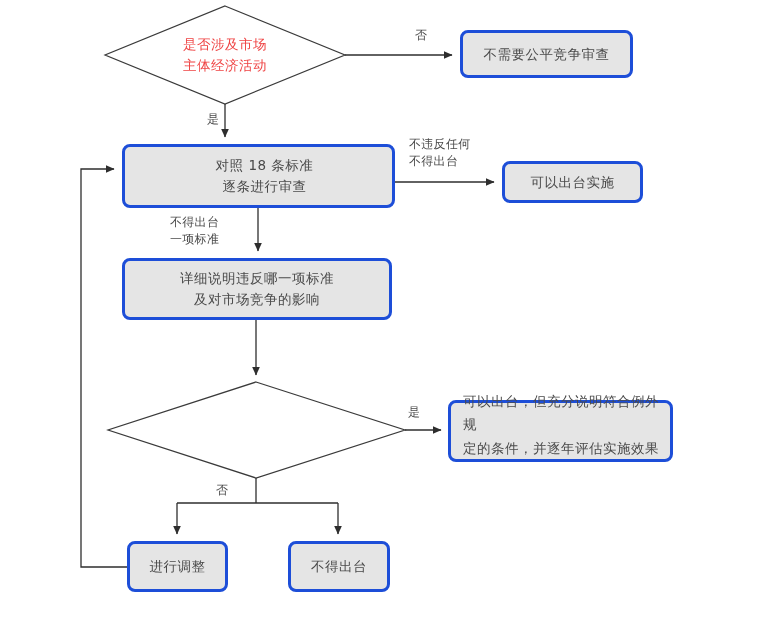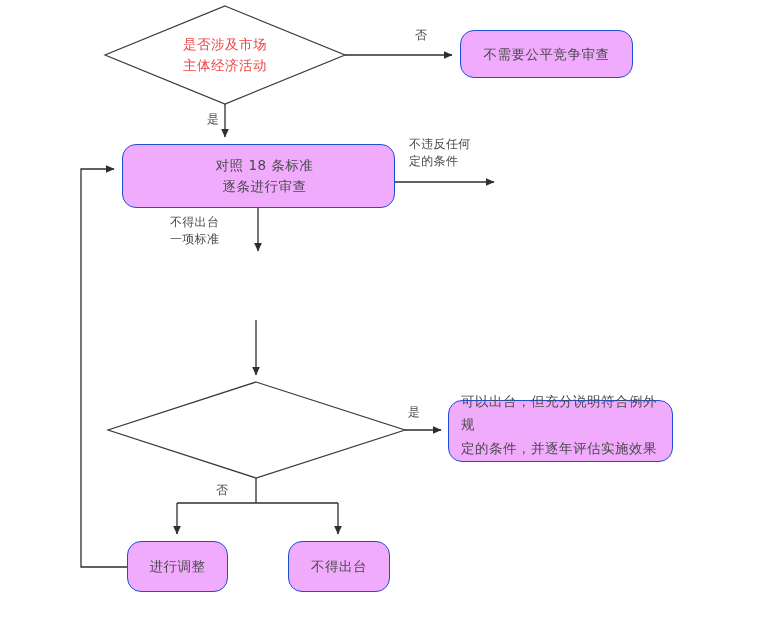--- a/index.html
+++ b/index.html
@@ -33,23 +33,23 @@
     align-items: center;
     justify-content: center;
     text-align: center;
     color: #4a4a4a;
     font-size: 13.5px;
     line-height: 1.55;
     letter-spacing: 0.5px;
     white-space: pre-line;
   }
   .box {
-    border: 1px solid #1d4ed8;
-    border-radius: 14px;
-    background: #f0abfc;
+    border: 3px solid #1d4ed8;
+    border-radius: 8px;
+    background: #e5e5e5;
   }
   .box.left-align {
     justify-content: flex-start;
     text-align: left;
     padding: 0 10px 12px 12px;
     line-height: 1.75;
   }
   .diamond-label {
     position: absolute;
     display: flex;
@@ -110,36 +110,39 @@
   </svg>
 
   <div class="diamond-label" style="left:135px; top:29px; width:180px; height:52px;">是否涉及市场
 主体经济活动</div>
 
   <div class="node box" style="left:460px; top:30px; width:173px; height:48px;">不需要公平竞争审查</div>
 
   <div class="node box" style="left:122px; top:144px; width:273px; height:64px;padding-left:12px;">对照 18 条标准
 逐条进行审查</div>
 
+  <div class="node box" style="left:502px; top:161px; width:141px; height:42px;">可以出台实施</div>
 
+  <div class="node box" style="left:122px; top:258px; width:270px; height:62px;">详细说明违反哪一项标准
+及对市场竞争的影响</div>
 
 
   <div class="node box left-align" style="left:448px; top:400px; width:225px; height:62px;">可以出台，但充分说明符合例外规
 定的条件，并逐年评估实施效果</div>
 
   <div class="node box" style="left:288px; top:541px; width:102px; height:51px;">不得出台</div>
 
   <div class="node box" style="left:127px; top:541px; width:101px; height:51px;">进行调整</div>
 
   <div class="edge-label" style="left:415px; top:27px;">否</div>
 
   <div class="edge-label" style="left:207px; top:111px;">是</div>
 
   <div class="edge-label" style="left:409px; top:136px;">不违反任何
-定的条件</div>
+不得出台</div>
 
   <div class="edge-label" style="left:170px; top:214px;">不得出台
 一项标准</div>
 
   <div class="edge-label" style="left:408px; top:404px;">是</div>
 
   <div class="edge-label" style="left:216px; top:482px;">否</div>
 
 </div>
 

